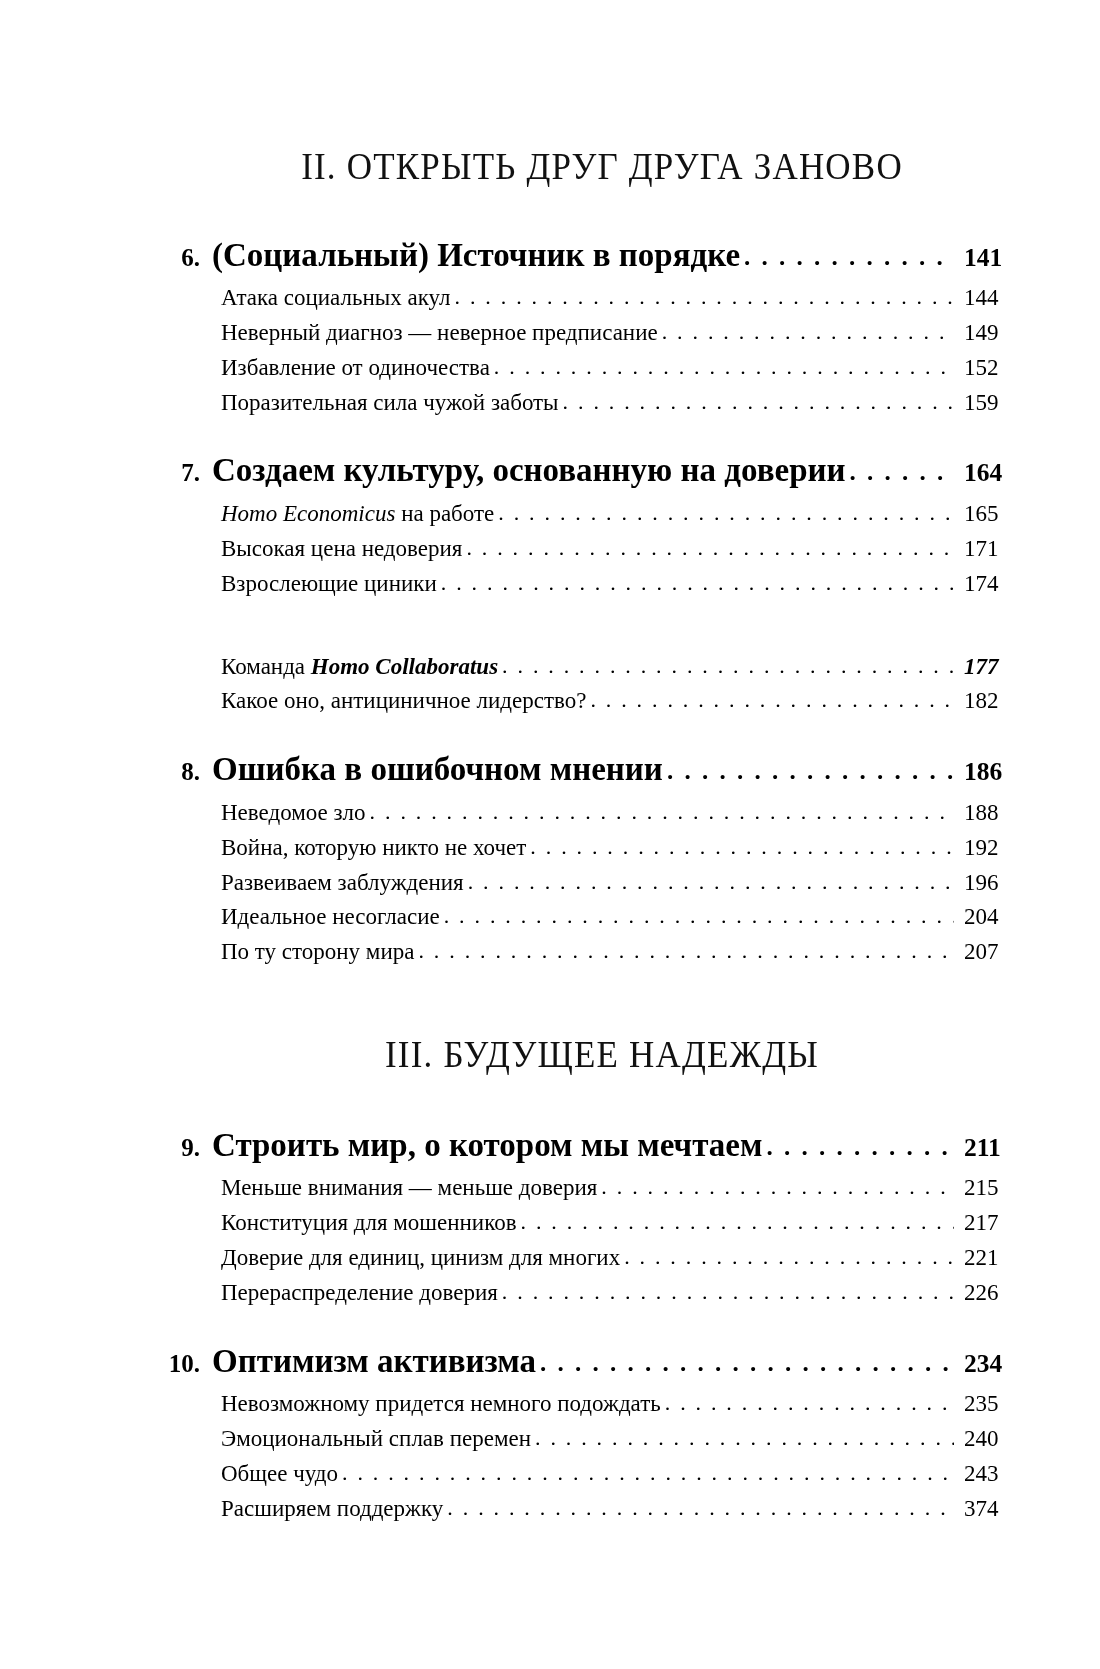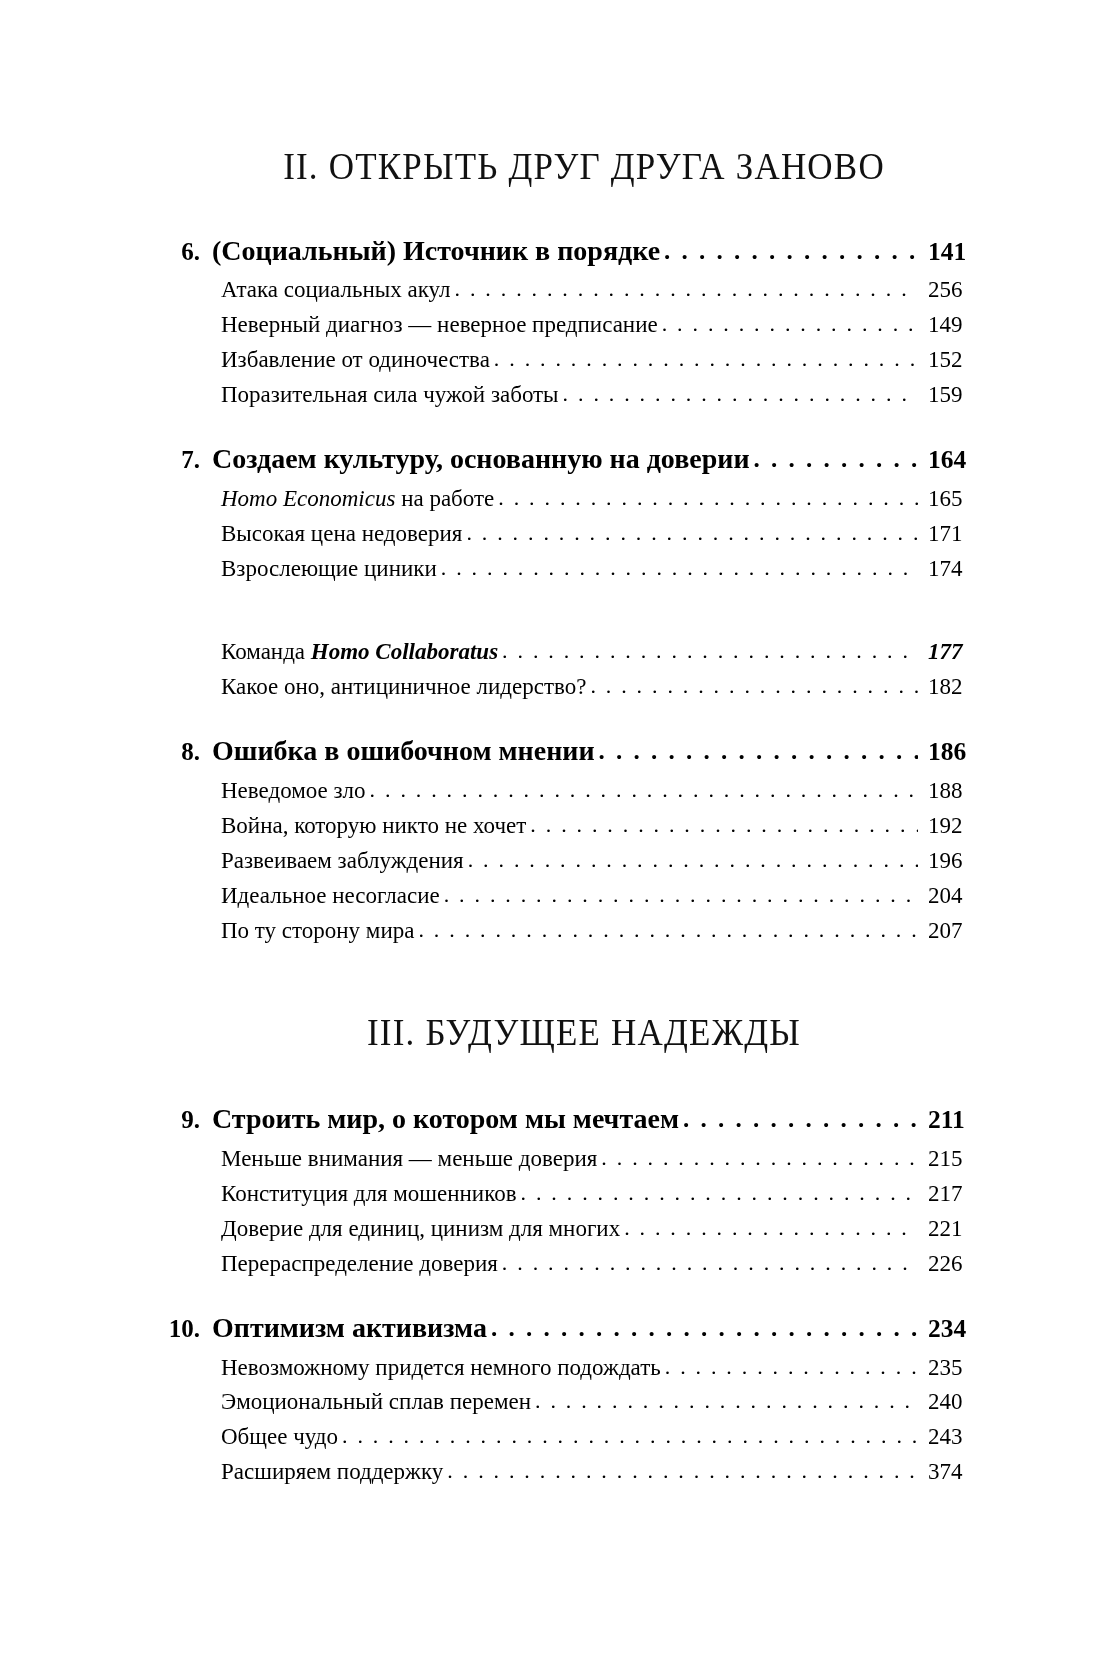--- a/index.html
+++ b/index.html
@@ -15,21 +15,21 @@
     position: relative;
     overflow: hidden;
   }
 
   .page {
     position: absolute;
     left: 0; top: 0;
     width: 1100px;
     height: 1669px;
     box-sizing: border-box;
-    padding: 148px 116px 0 160px;
+    padding: 148px 80px 0 160px;
   }
 
   
   .section-head {
     text-align: center;
     font-size: 35px;
     letter-spacing: 1.2px;
     font-weight: 400;
     color: #111;
     margin: 0;
@@ -92,21 +92,21 @@
   .pageno {
     flex: 0 0 auto;
     text-align: left;
     min-width: 56px;
     padding-left: 8px;
   }
 
   
   .row.chapter { margin-bottom: 2px; }
   .row.chapter .title {
-    font-size: 28px;
+    font-size: 33px;
     font-weight: 700;
     line-height: 1.46;
   }
   .row.chapter .leader {
     font-size: 25px;
     font-weight: 700;
   }
   .row.chapter .leader::after { letter-spacing: 2.5px; }
   .row.chapter .pageno {
     font-size: 25.5px;
@@ -152,21 +152,21 @@
           <span class="title">(Социальный) Источник в порядке</span>
           <span class="leader"></span>
           <span class="pageno">141</span>
         </div>
       </div>
       <div class="row sub">
         <div class="num-gutter empty"></div>
         <div class="entry-body">
           <span class="title">Атака социальных акул</span>
           <span class="leader"></span>
-          <span class="pageno">256</span>
+          <span class="pageno">144</span>
         </div>
       </div>
       <div class="row sub">
         <div class="num-gutter empty"></div>
         <div class="entry-body">
           <span class="title">Неверный диагноз — неверное предписание</span>
           <span class="leader"></span>
           <span class="pageno">149</span>
         </div>
       </div>

